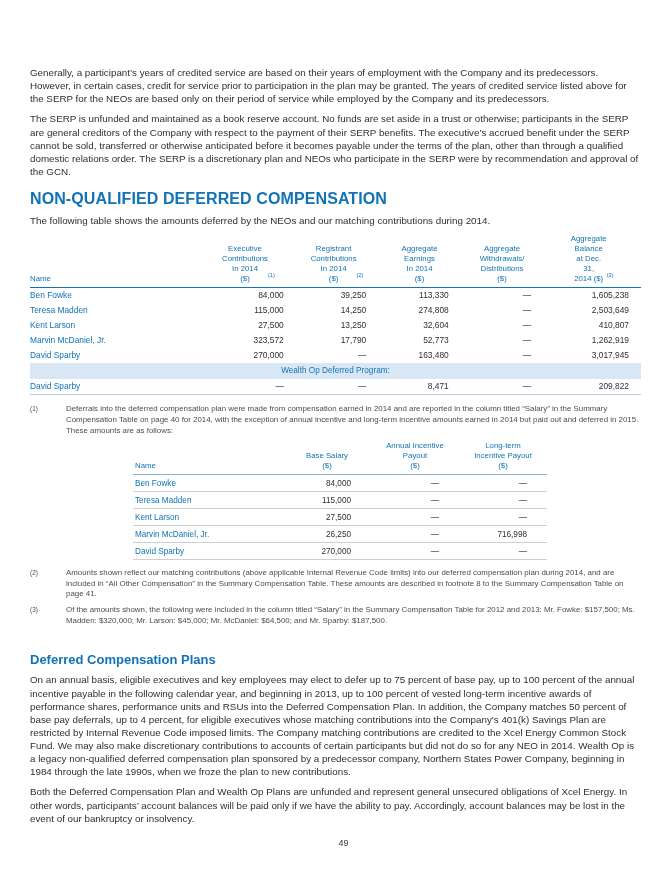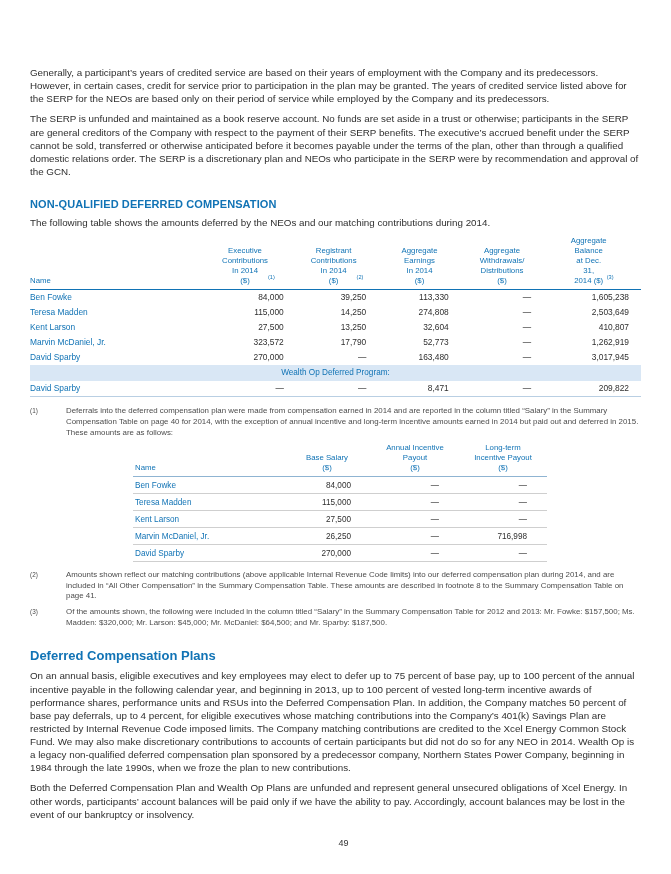--- a/index.html
+++ b/index.html
@@ -13,26 +13,26 @@
   .page {
     position:relative;
     width:671px; height:874px;
     padding:66px 30px 8px 30px;
     background:#ffffff;
   }
   p.body {
     font-size:9.8px; line-height:1.34; margin-bottom:7px; color:#2f2f2f;
   }
   .doc-heading {
-    color:#1173b5; font-weight:bold; font-size:11px;
-    margin:20px 0 6px; letter-spacing:0.1px;
+    color:#1173b5; font-weight:bold; font-size:16px;
+    margin:12px 0 6px; letter-spacing:0.1px;
   }
   .doc-heading2 {
     color:#1173b5; font-weight:bold; font-size:13px;
-    margin:20px 0 6px;
+    margin:26px 0 6px;
   }
   .lead { margin-bottom:3px; }
 
   
   table.t1 { width:100%; border-collapse:collapse; margin:4px 0 9px; }
   .t1 th {
     color:#1173b5; font-weight:normal; font-size:7.8px; line-height:1.28;
     vertical-align:bottom; text-align:center;
     padding:0 2px 3px; border-bottom:1px solid #1173b5;
   }

